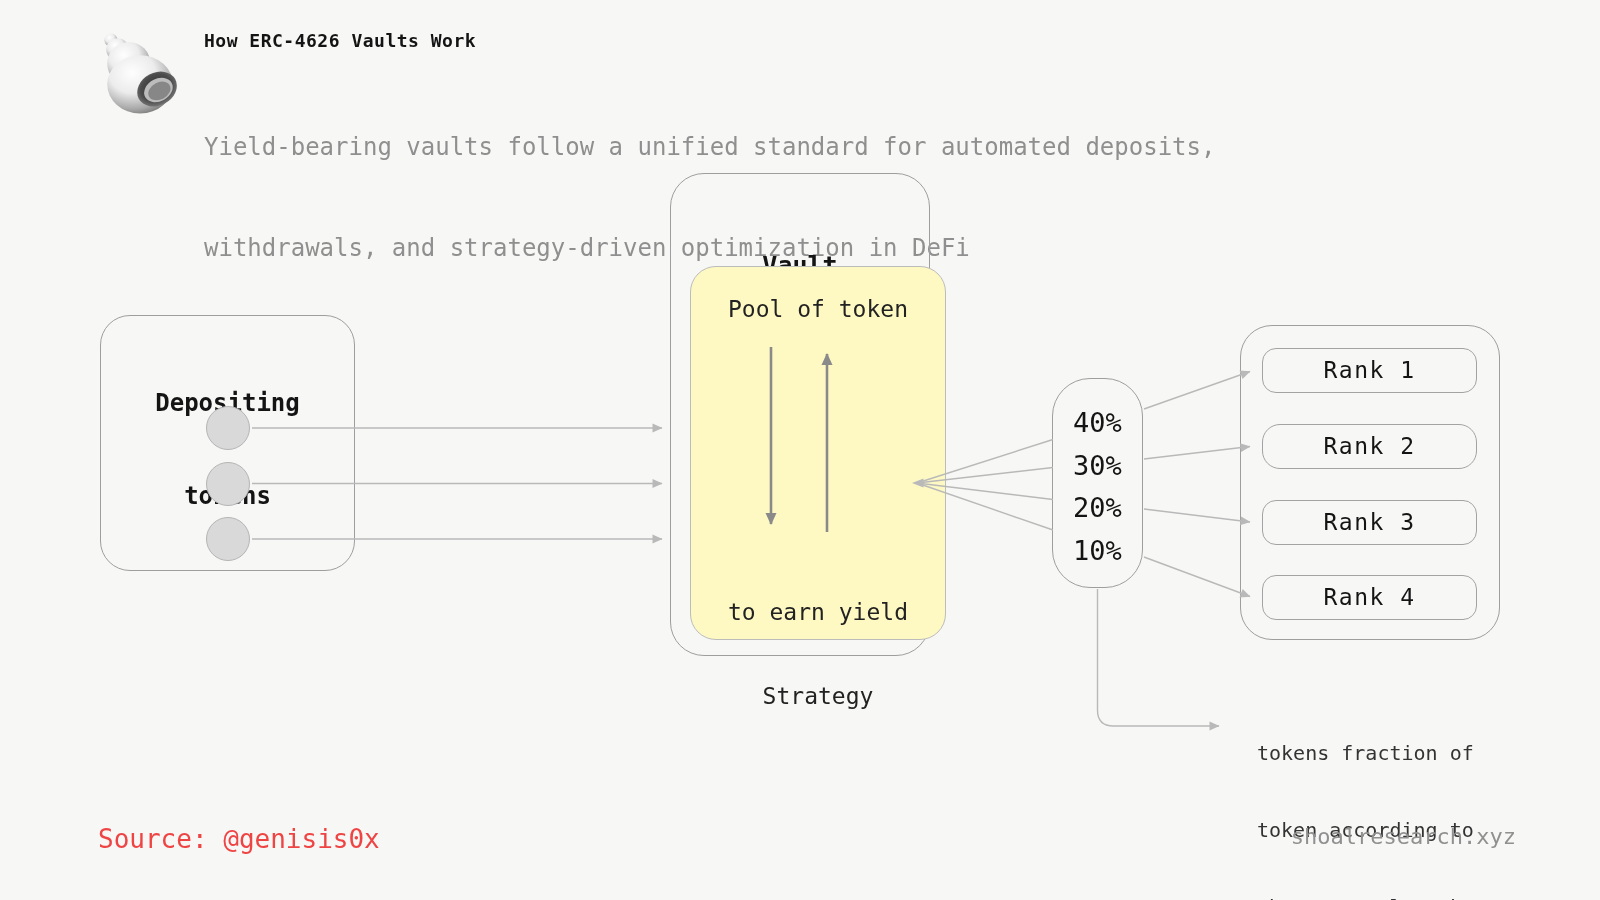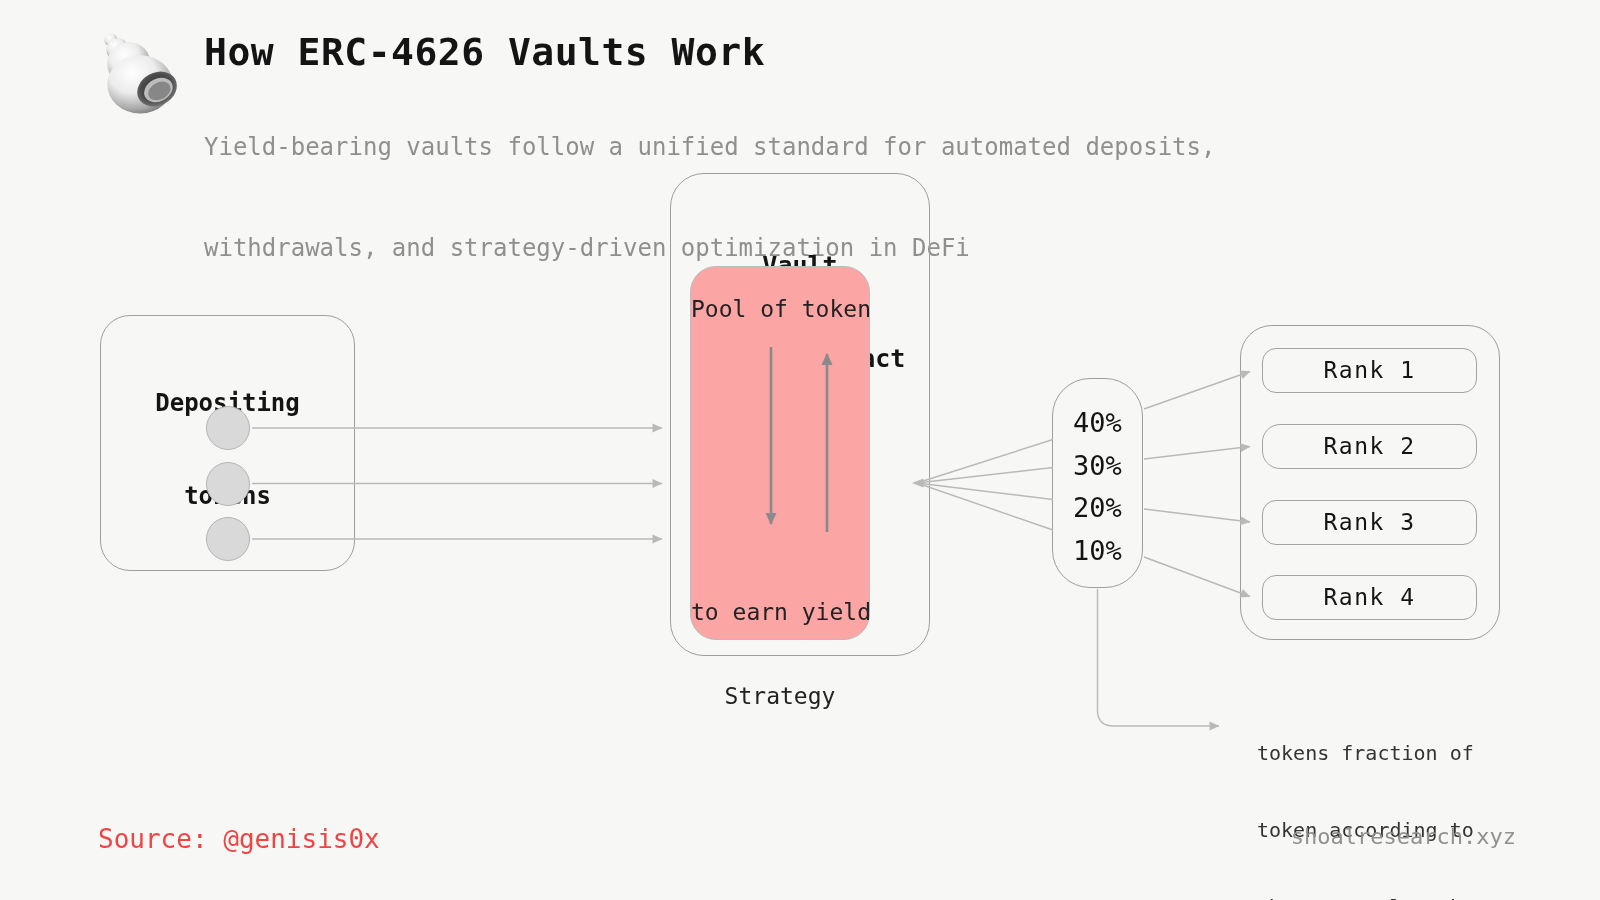--- a/index.html
+++ b/index.html
@@ -15,21 +15,21 @@
     font-family: "DejaVu Sans Mono", "Liberation Mono", monospace;
     color: #1a1a1a;
     overflow: hidden;
   }
   .abs { position: absolute; }
 
   
   .logo { left: 95px; top: 26px; width: 94px; height: 96px; }
   .page-title {
     left: 204px; top: 30px;
-    font-size: 38px; font-weight: bold; color: #141414;
+    font-size: 18px; font-weight: bold; color: #141414;
     letter-spacing: 0.5px; white-space: pre;
   }
   .page-subtitle {
     left: 204px; top: 64px;
     font-size: 24px; line-height: 33.5px; color: #8f8f8f;
     white-space: pre;
   }
 
   
   .big-box {
@@ -61,23 +61,23 @@
     width: 44px; height: 44px;
     border-radius: 50%;
     background: #d9d9d9;
     border: 1px solid #b5b5b5;
     box-sizing: border-box;
   }
   .tc1 { top: 406px; } .tc2 { top: 461.5px; } .tc3 { top: 517px; }
 
   .pool-box {
     position: absolute;
-    left: 690px; top: 266px; width: 180px; height: 374px;
+    left: 690px; top: 266px; width: 256px; height: 374px;
     border-radius: 26px;
-    background: #fca5a5;
+    background: #fef9c3;
     border: 1px solid #bcbcbc;
     box-sizing: border-box;
   }
   .pool-label {
     position: absolute; top: 29px; width: 100%;
     text-align: center; font-size: 23px; color: #222; white-space: pre;
   }
   .strategy-label {
     position: absolute; top: 275px; width: 100%;
     text-align: center; font-size: 23px; line-height: 28px; color: #222; white-space: pre;

